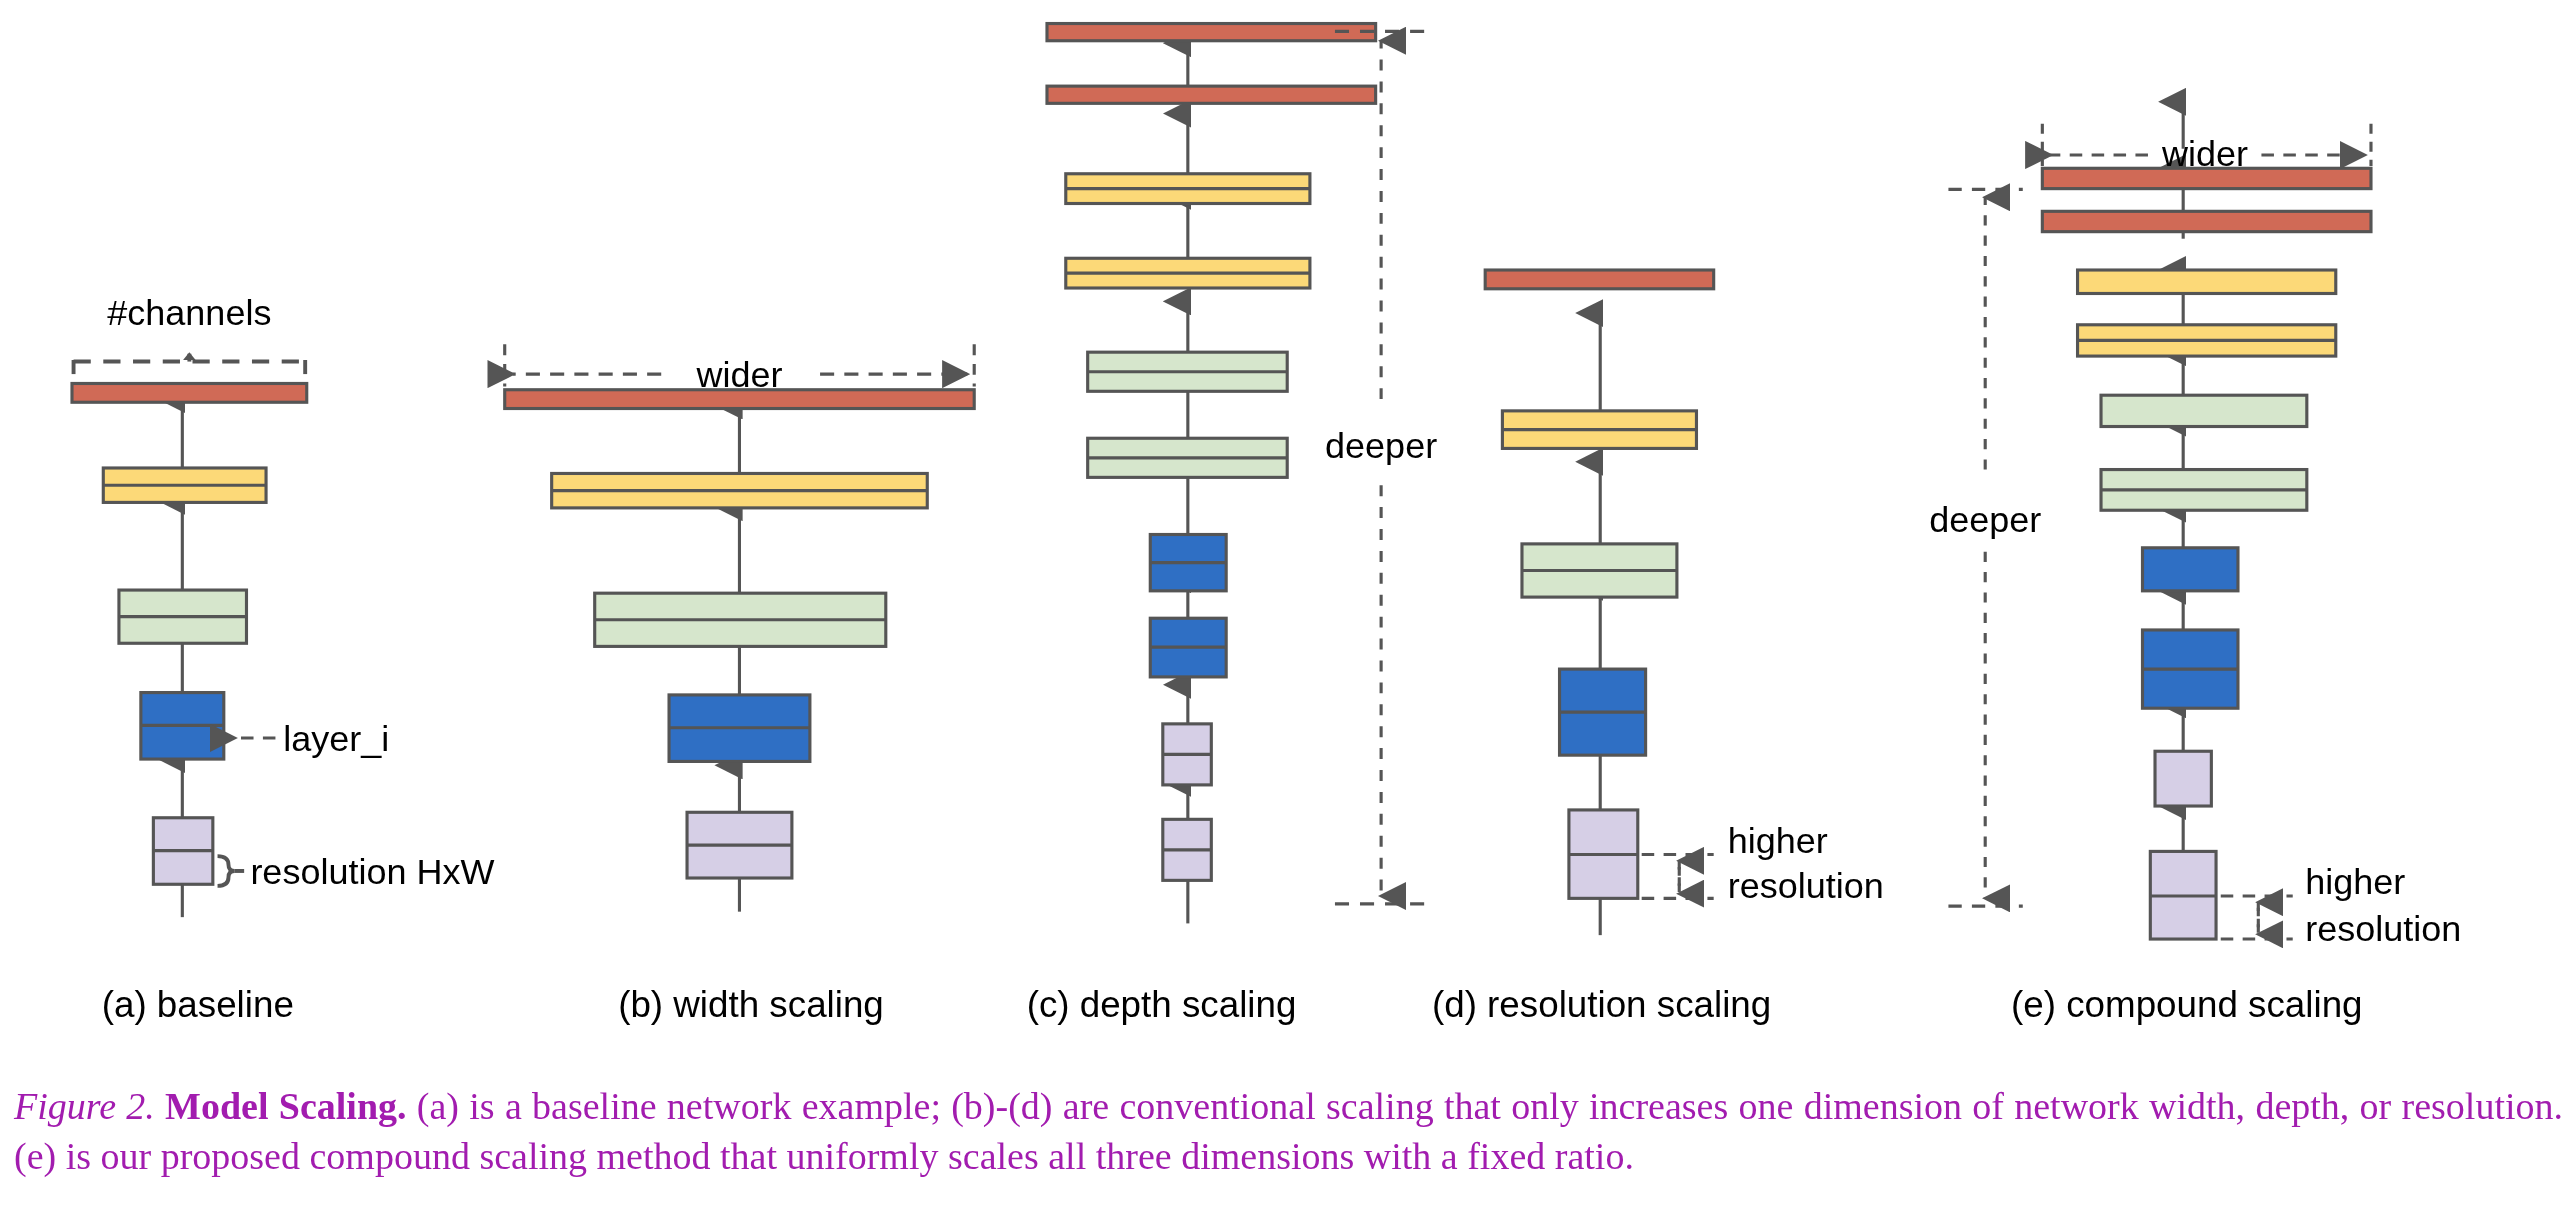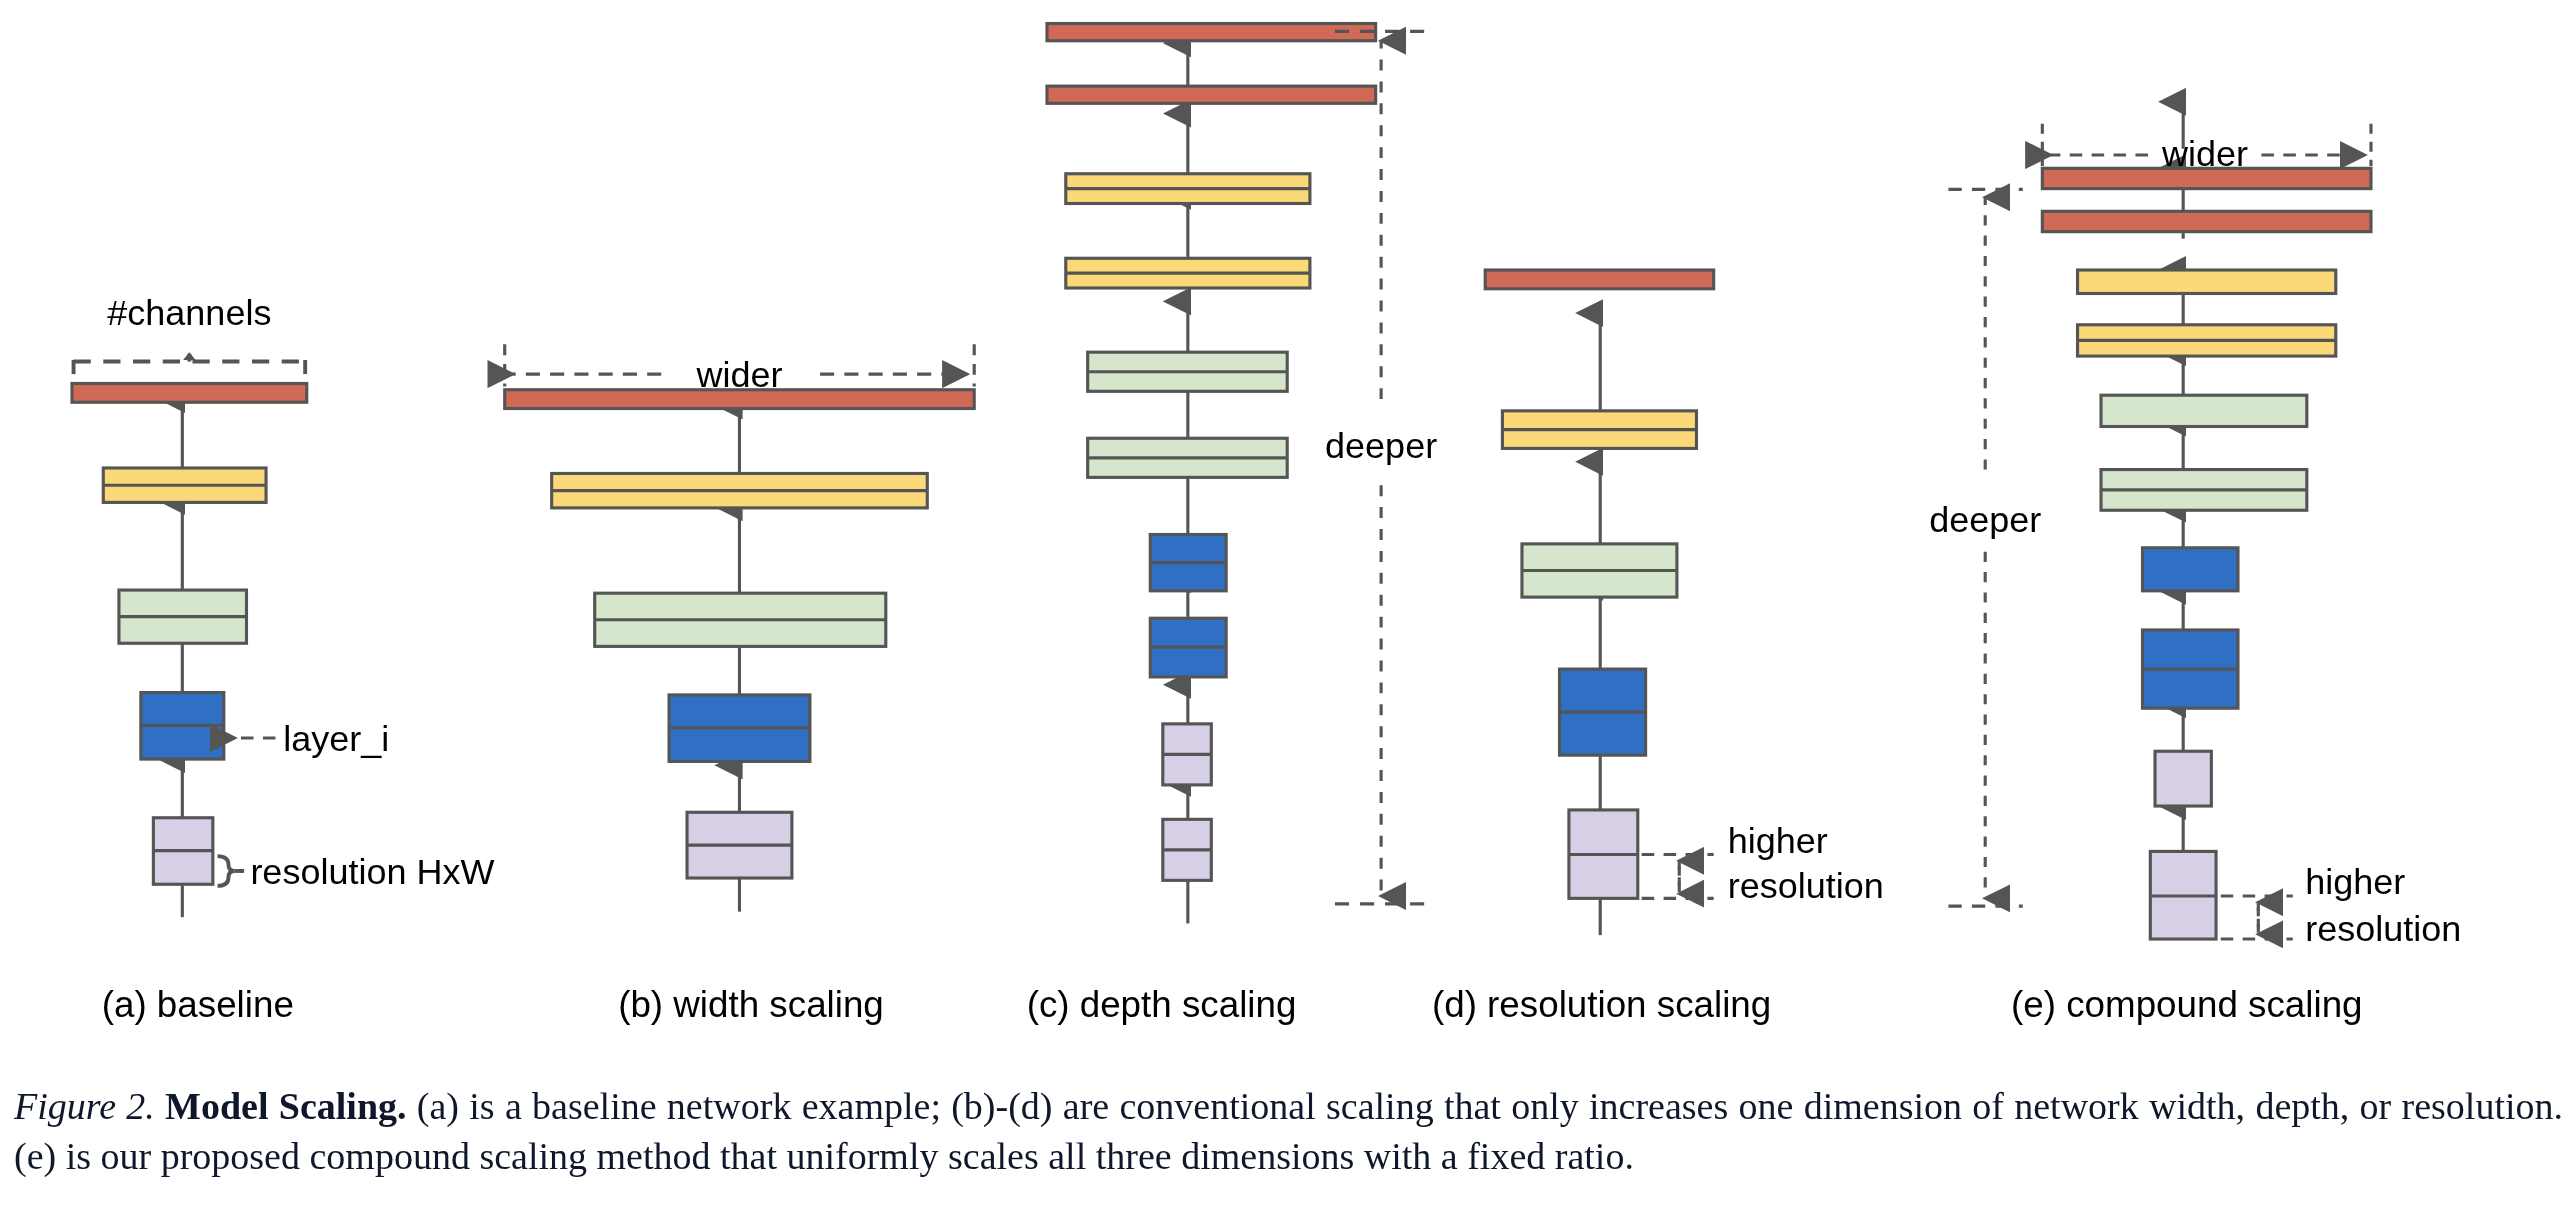--- a/index.html
+++ b/index.html
@@ -37,21 +37,21 @@
     fill: #000000;
   }
   .fig-caption {
     position: absolute;
     left: 14px;
     top: 1081px;
     width: 2549px;
     font-family: "Liberation Serif", serif;
     font-size: 38px;
     line-height: 1.32;
-    color: #0f172a;
+    color: #a21caf;
     text-align: justify;
   }
   .fig-caption .cap-num {
     font-style: italic;
   }
   .fig-caption .cap-bold {
     font-weight: bold;
   }
 </style>
 </head>

